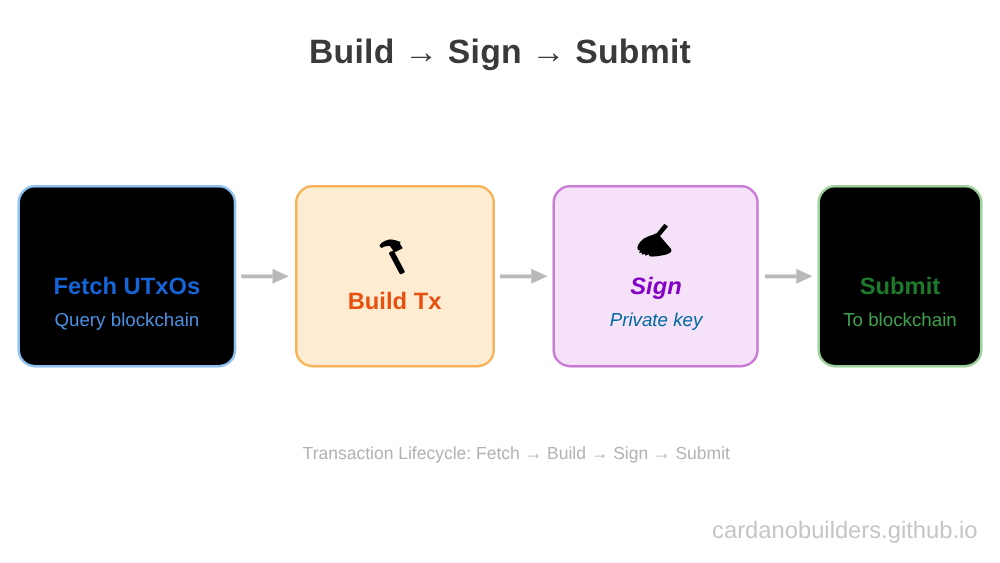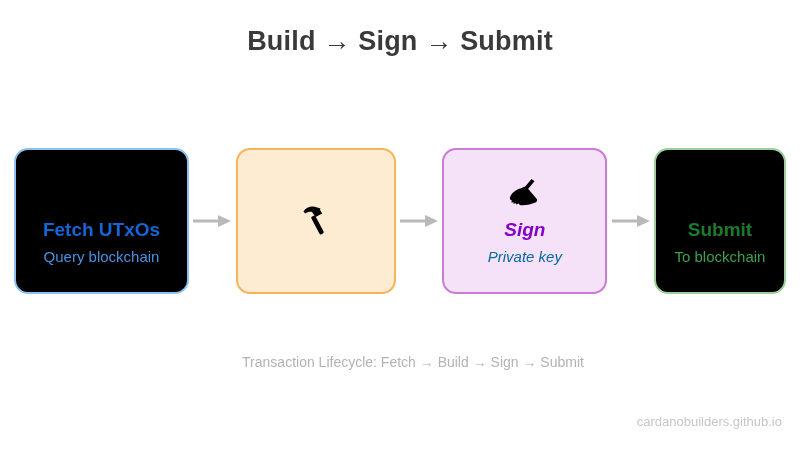--- a/index.html
+++ b/index.html
@@ -131,21 +131,21 @@
     font-size: 14px;
     color: #b3b3b3;
     white-space: nowrap;
   }
 
   
   .watermark {
     position: absolute;
     top: 414px;
     right: 18px;
-    font-size: 13px;
+    font-size: 19px;
     color: #c6c6c6;
     white-space: nowrap;
   }
 </style>
 </head>
 <body>
 
 <div class="canvas">
 
   <div class="title">Build → Sign → Submit</div>
@@ -172,20 +172,21 @@
     <div class="card card-2">
       <div class="card-icon">
         <svg width="34" height="34" viewBox="0 0 34 34" aria-hidden="true">
           <g fill="#000000">
             <path d="M4.5 8.5 C7 4.5 12.5 2.5 17.5 4.2 L21.5 5.6 L19.2 11.2 L15.6 9.6 C12.5 8.3 8.8 8.6 6.2 10.6 Z"></path>
             <path d="M13.0 9.0 L20.0 5.2 L23.2 10.6 L16.6 14.0 Z"></path>
             <rect x="16.2" y="12.0" width="4.6" height="20" rx="1.4" transform="rotate(-28 18.5 22)"></rect>
           </g>
         </svg>
       </div>
+      <div class="card-title">Build Tx</div>
     </div>
 
     <div class="arrow">
       <svg width="40" height="14" viewBox="0 0 40 14" aria-hidden="true">
         <line x1="1" y1="7" x2="26" y2="7" stroke="#b9b9b9" stroke-width="3"></line>
         <polygon points="26,1 39,7 26,13" fill="#b9b9b9"></polygon>
       </svg>
     </div>
 
     <div class="card card-3">

